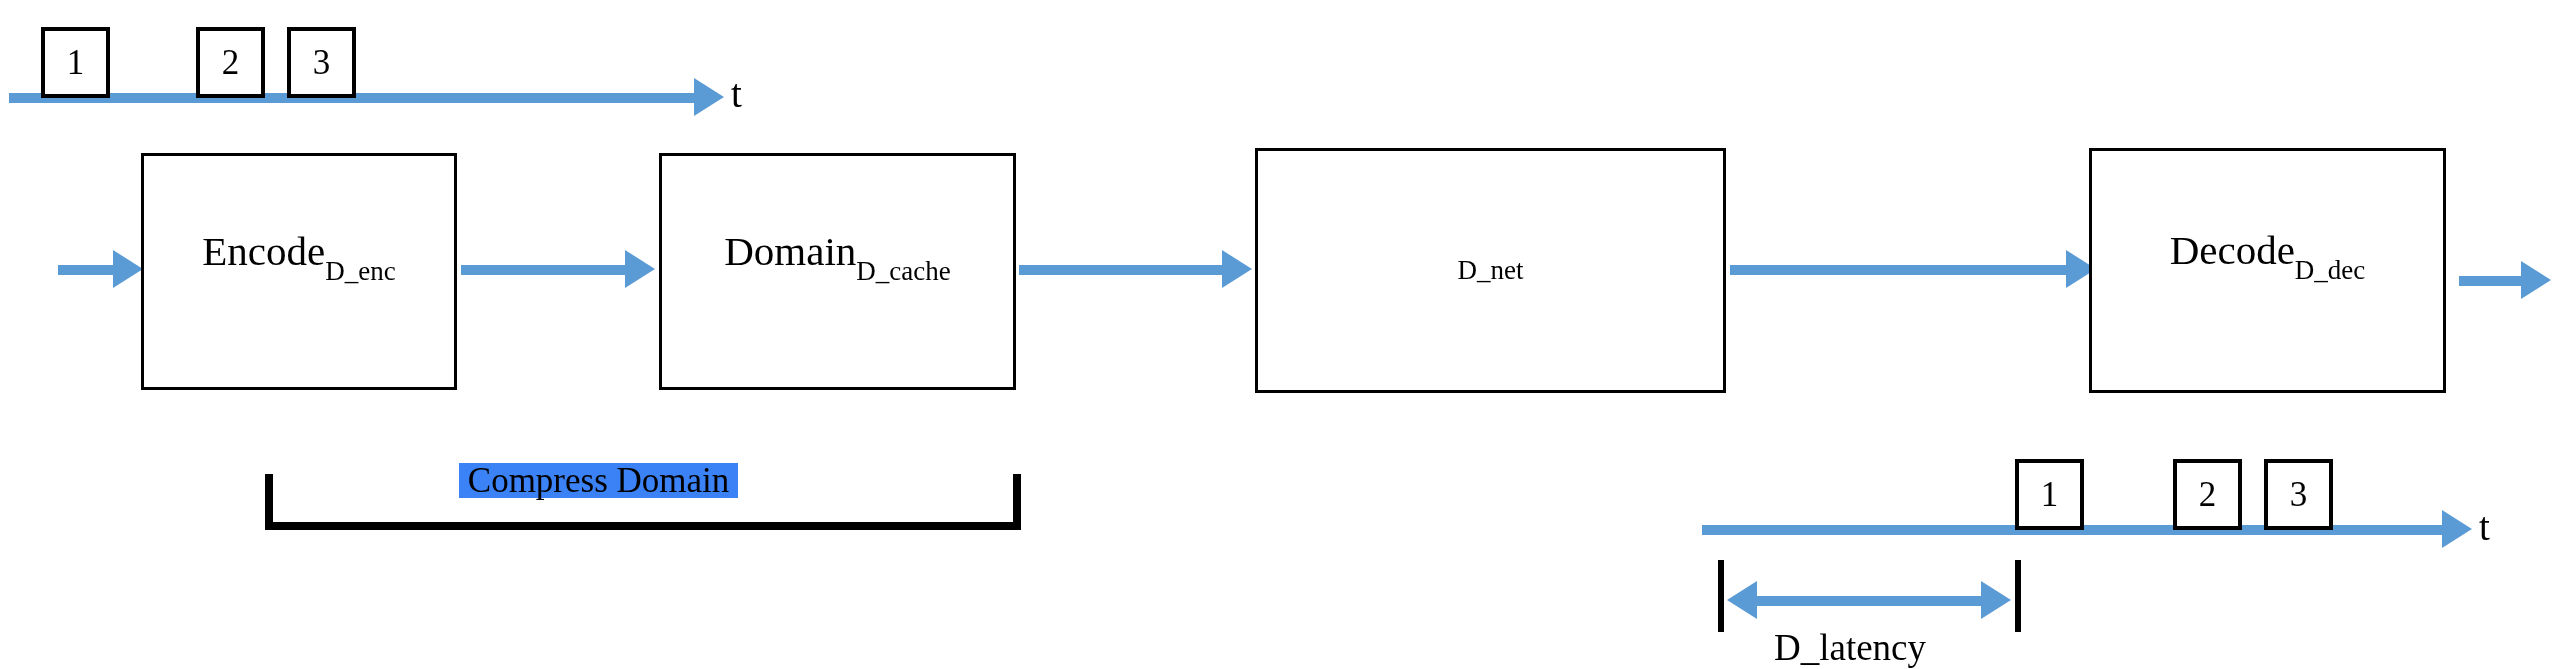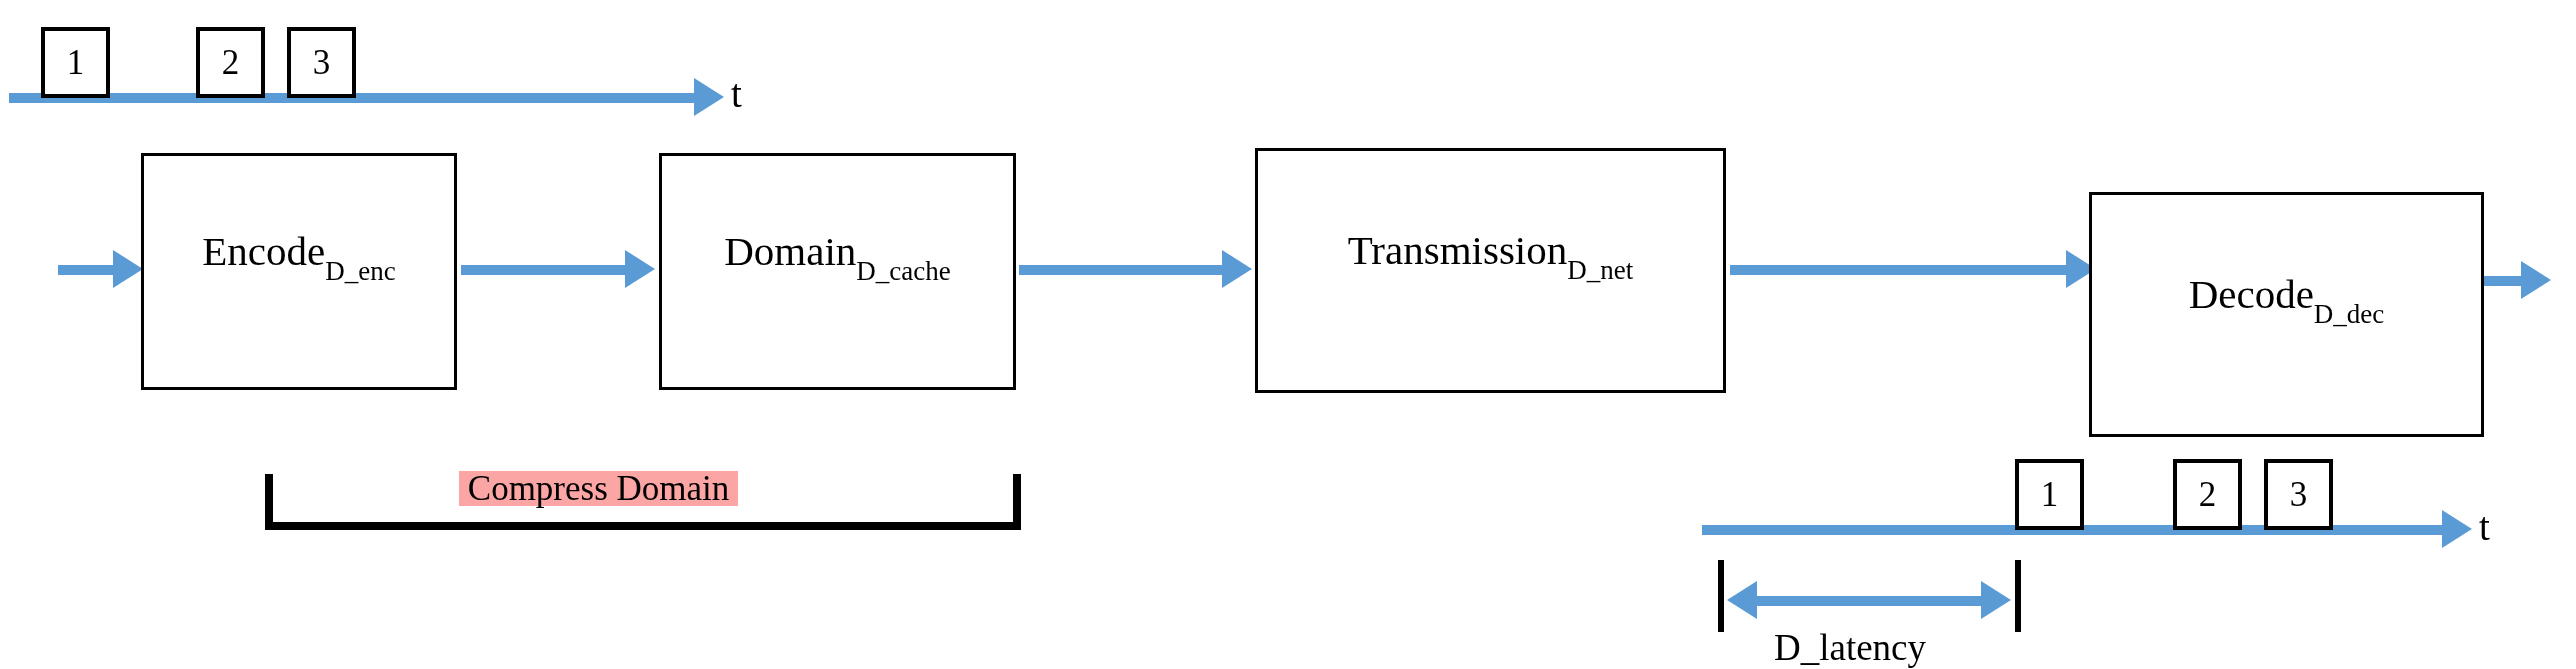--- a/index.html
+++ b/index.html
@@ -83,23 +83,22 @@
     border-right:8px solid #000000;
     border-bottom:8px solid #000000;
     border-top:none;
     background:transparent;
   }
   .bracket-label{
     position:absolute;
     font-size:35px;
     line-height:1;
     white-space:nowrap;
-    background:#fca5a5;
+    background:#3b82f6;
     padding:0 8.8px;
-    margin-top:8px;
   }
   
   .tick-v{
     position:absolute;
     background:#000000;
     width:6.2px;
   }
   .latency-label{
     position:absolute;
     font-size:37px;
@@ -140,28 +139,27 @@
 
   <div class="stage-box" style="left:659px; top:153px; width:357px; height:237px;">
     <div class="stage-title">Domain</div>
     <div class="stage-sub">D_cache</div>
   </div>
 
   <div class="line-blue" style="left:1019px; top:265px; width:212px;"></div>
   <div class="arrowhead-right" style="left:1222px; top:250px;"></div>
 
   <div class="stage-box" style="left:1255px; top:148px; width:471px; height:245px;">
-    <div class="stage-title">Transmission</div>
     <div class="stage-sub">D_net</div>
   </div>
 
   <div class="line-blue" style="left:1730px; top:265px; width:344px;"></div>
   <div class="arrowhead-right" style="left:2066px; top:250px;"></div>
 
-  <div class="stage-box" style="left:2089px; top:148px; width:395px; height:245px;margin-top:44px;">
+  <div class="stage-box" style="left:2089px; top:148px; width:357px; height:245px;">
     <div class="stage-title">Decode</div>
     <div class="stage-sub">D_dec</div>
   </div>
 
   <div class="line-blue" style="left:2459px; top:276px; width:67px;"></div>
   <div class="arrowhead-right" style="left:2521px; top:261px;"></div>
 
   <div class="bracket" style="left:265px; top:474px; width:756px; height:56px;"></div>
   <div class="bracket-label" style="left:459px; top:463px;">Compress Domain</div>
 

